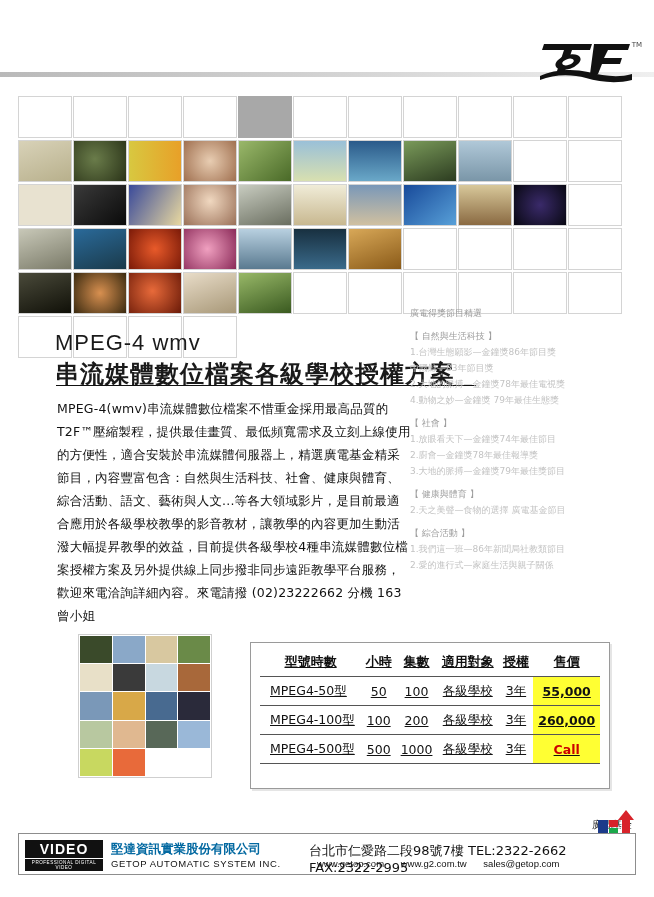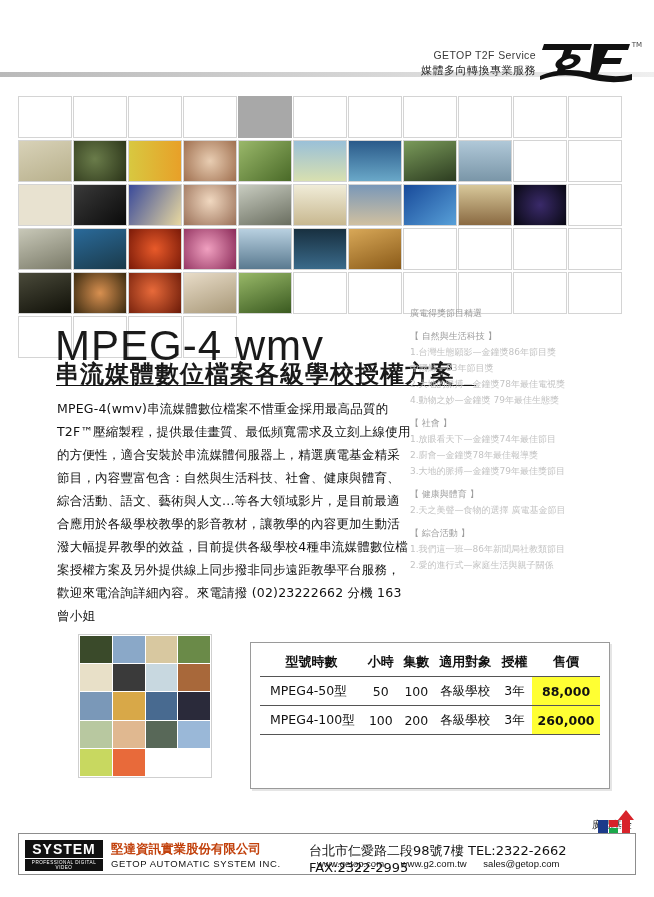--- a/index.html
+++ b/index.html
@@ -90,22 +90,22 @@
   .cell.grayfill { background: #a8a8a8; border-color:#a8a8a8; }
   .cell .img {
     position: absolute;
     inset: 0;
   }
 
   
   .title-main {
     position: absolute;
     left: 55px;
-    top: 322px;
-    font-size: 42px;
+    top: 330px;
+    font-size: 22px;
     color: #1a1a1a;
     letter-spacing: 1px;
     font-family: "Liberation Sans", sans-serif;
     font-weight: 400;
   }
   .title-sub {
     position: absolute;
     left: 55px;
     top: 358px;
     font-size: 24px;
@@ -177,20 +177,21 @@
     border: 1px solid #9a9a9a;
     background: #fff;
     box-shadow: 2px 2px 0 rgba(0,0,0,0.10);
   }
   table.price {
     border-collapse: collapse;
     width: 340px;
     margin: 8px auto 10px auto;
     font-size: 12.5px;
     color: #111;
+    text-decoration: underline;
   }
   table.price th {
     font-weight: bold;
     font-size: 13px;
     padding: 2px 4px 5px 4px;
     text-align: center;
     white-space: nowrap;
   }
   table.price td {
     padding: 4px 4px;
@@ -263,21 +264,21 @@
     padding: 1px 0;
     margin-top: 1px;
     font-family: "Liberation Sans", sans-serif;
   }
   .co-cn {
     position: absolute;
     left: 92px;
     top: 7px;
     font-size: 12.5px;
     font-weight: bold;
-    color: #c2410c;
+    color: #0369a1;
   }
   .co-en {
     position: absolute;
     left: 92px;
     top: 24px;
     font-size: 9.5px;
     color: #111;
     letter-spacing: 0.6px;
     font-family: "Liberation Sans", sans-serif;
   }
@@ -304,24 +305,20 @@
     top: 806px;
     width: 44px;
     height: 44px;
   }
 </style>
 </head>
 <body>
 
 <div class="header">
   <div class="header-bar"></div>
-  <div class="header-text">
-    <div class="header-line1">GETOP T2F Service</div>
-    <div class="header-line2">媒體多向轉換專業服務</div>
-  </div>
   <div class="t2f-logo">
     <svg width="98" height="46" viewBox="0 0 98 46">
       <g fill="#111">
         <path d="M6 4 L54 4 L52 10 L34 10 L26 34 L18 34 L26 10 L4 10 Z"></path>
         <path d="M56 4 L92 4 L90 10 L70 10 L66 18 L84 18 L82 24 L64 24 L60 34 L52 34 Z"></path>
         <path d="M2 36 C14 30 34 28 50 32 C66 36 80 38 94 34 L94 40 C78 44 62 42 48 38 C34 34 16 34 2 40 Z"></path>
         <ellipse cx="30" cy="22" rx="13" ry="7" transform="rotate(-18 30 22)" fill="#111"></ellipse>
         <ellipse cx="30" cy="22" rx="6" ry="3" transform="rotate(-18 30 22)" fill="#fff"></ellipse>
       </g>
     </svg>
@@ -535,49 +532,57 @@
         <th>售價</th>
       </tr>
     </thead>
     <tbody>
       <tr class="row">
         <td class="model">MPEG4-50型</td>
         <td>50</td>
         <td>100</td>
         <td>各級學校</td>
         <td>3年</td>
-        <td class="price-cell">88,000</td>
+        <td class="price-cell">55,000</td>
       </tr>
       <tr class="row">
         <td class="model">MPEG4-100型</td>
         <td>100</td>
         <td>200</td>
         <td>各級學校</td>
         <td>3年</td>
         <td class="price-cell">260,000</td>
       </tr>
+      <tr class="row">
+        <td class="model">MPEG4-500型</td>
+        <td>500</td>
+        <td>1000</td>
+        <td>各級學校</td>
+        <td>3年</td>
+        <td class="price-call">Call</td>
+      </tr>
     </tbody>
   </table>
 </div>
 
 <div class="footer-note">廣電基金</div>
 
 <div class="gtv-logo">
   <svg width="44" height="44" viewBox="0 0 44 44">
     <rect x="2" y="14" width="10" height="26" fill="#1b3a8a"></rect>
     <rect x="13" y="22" width="9" height="18" fill="#1aa84a"></rect>
     <rect x="13" y="14" width="9" height="7" fill="#d8232a"></rect>
     <path d="M30 4 L38 14 L34 14 L34 40 L26 40 L26 14 L22 14 Z" fill="#d8232a"></path>
   </svg>
 </div>
 
 <div class="footer">
   <div class="footer-inner">
     <div class="getop-logo">
-      <span class="getop-word">SYSTEM</span>
+      <span class="getop-word">VIDEO</span>
       <span class="getop-tag">PROFESSIONAL DIGITAL VIDEO</span>
     </div>
     <div class="co-cn">堅達資訊實業股份有限公司</div>
     <div class="co-en">GETOP AUTOMATIC SYSTEM INC.</div>
     <div class="addr">台北市仁愛路二段98號7樓 TEL:2322-2662 FAX:2322-2995</div>
     <div class="webs">
       <span>www.getop.com</span>
       <span>www.g2.com.tw</span>
       <span>sales@getop.com</span>
     </div>

